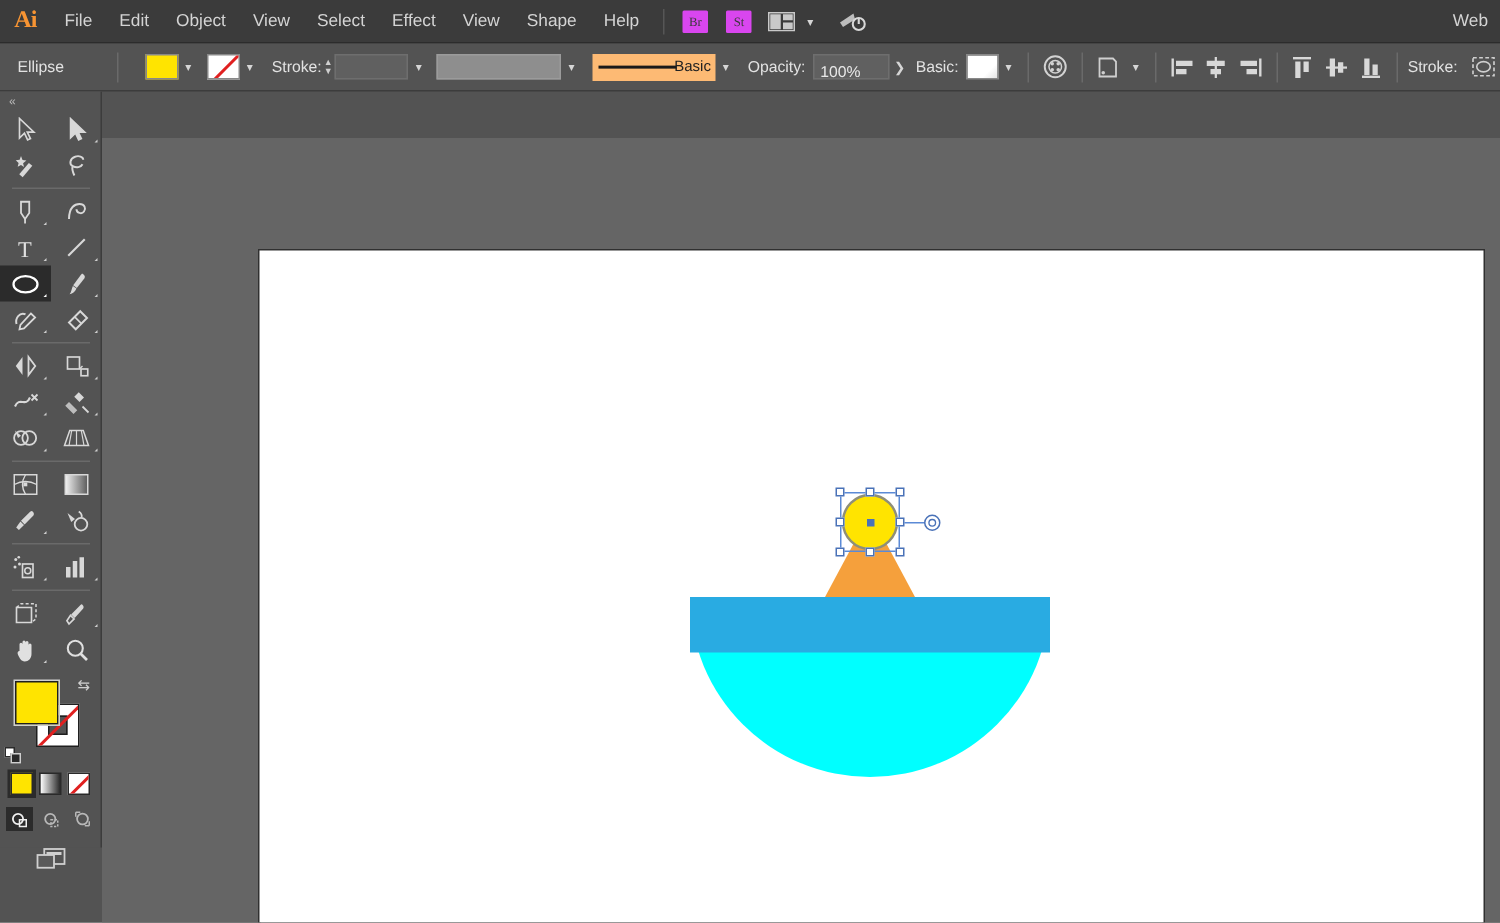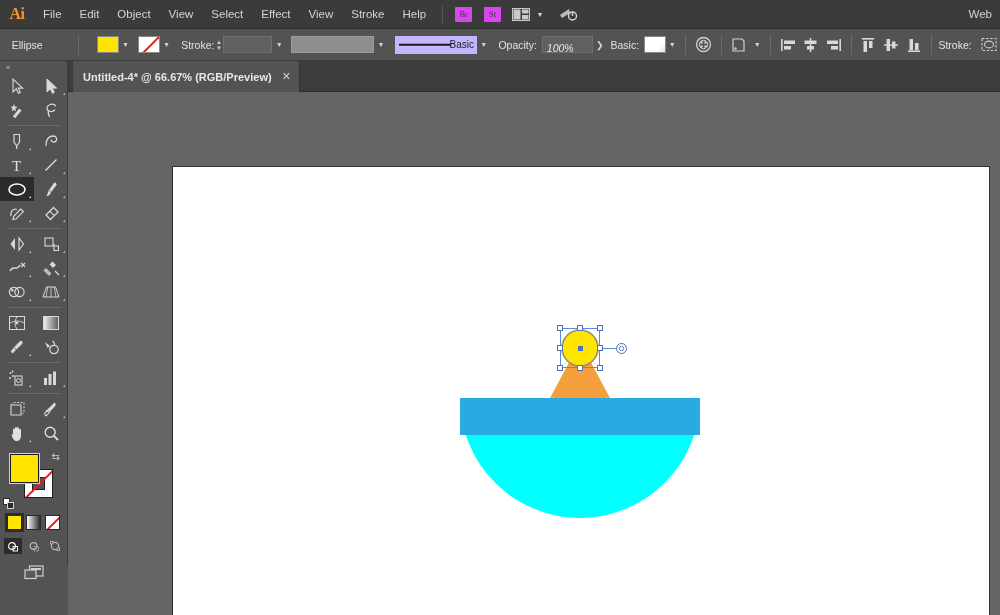--- a/index.html
+++ b/index.html
@@ -70,29 +70,28 @@
   }
   .chev {
     width: 14px; height: 17px; display: flex;
     align-items: center; justify-content: center;
     color: #d6d6d6; font-size: 8px;
   }
   .num-field {
     height: 17px; background: #606060; border: 1px solid #6e6e6e;
     color: #e8e8e8; font-size: 10.5px; line-height: 15px;
     padding: 4px 4px;
-    font-style: italic;
   }
   .stepper {
     width: 9px; height: 17px; display: flex; flex-direction: column;
     align-items: center; justify-content: center; color: #cfcfcf;
     font-size: 6px; line-height: 6px;
   }
   .brush-box {
-    height: 18px; width: 84px; background: #c4b5fd; color: #222;
+    height: 18px; width: 84px; background: #fdba74; color: #222;
     display: flex; align-items: center; justify-content: flex-end;
     font-size: 10px; padding-right: 3px; position: relative;
   }
   .brush-box .stroke-line {
     position: absolute; left: 4px; top: 50%; width: 52px; height: 2.5px;
     background: #1a1a1a; transform: translateY(-50%);
   }
   .align-btn {
     width: 19px; height: 19px; display: flex;
     align-items: center; justify-content: center; margin: 0 2px;
@@ -248,21 +247,21 @@
   <div class="menubar">
     <div class="ai-logo">Ai</div>
 
     <div class="menu-item">File</div>
     <div class="menu-item">Edit</div>
     <div class="menu-item">Object</div>
     <div class="menu-item">View</div>
     <div class="menu-item">Select</div>
     <div class="menu-item">Effect</div>
     <div class="menu-item">View</div>
-    <div class="menu-item">Stroke</div>
+    <div class="menu-item">Shape</div>
     <div class="menu-item">Help</div>
 
     <div class="mb-sep"></div>
 
     <div class="mb-btn">Br</div>
     <div class="mb-btn" style="margin-left:12px">St</div>
 
     <div class="mb-icon">
       <svg width="18" height="13" viewBox="0 0 18 13">
         <rect x="0.5" y="0.5" width="17" height="12" fill="none" stroke="#c9c9c9"></rect>
@@ -406,26 +405,20 @@
     <div class="cb-label">Stroke:</div>
     <div style="width:6px"></div>
     <div class="align-btn">
       <svg width="16" height="15" viewBox="0 0 16 15">
         <rect x="1" y="1.5" width="14" height="12" fill="none" stroke="#cfcfcf" stroke-width="1.1" stroke-dasharray="2.5 1.6"></rect>
         <ellipse cx="8" cy="7.5" rx="4.5" ry="3.4" fill="none" stroke="#cfcfcf" stroke-width="1.1"></ellipse>
       </svg>
     </div>
   </div>
 
-  <div class="tabbar">
-    <div class="doctab">
-      <span>Untitled-4* @ 66.67% (RGB/Preview)</span>
-      <span class="tab-close">✕</span>
-    </div>
-  </div>
 
   <div class="toolbar">
     <div class="tb-collapse">«</div>
 
     <div class="tb-grid">
 
       <div class="tool">
         <svg width="15" height="17" viewBox="0 0 15 17">
             <path d="M3 1 L3 14 L6.3 10.8 L8.4 15.3 L10.3 14.4 L8.2 10.1 L12.6 10.1 Z" fill="none" stroke="#d8d8d8" stroke-width="1.1"></path>
           </svg>

